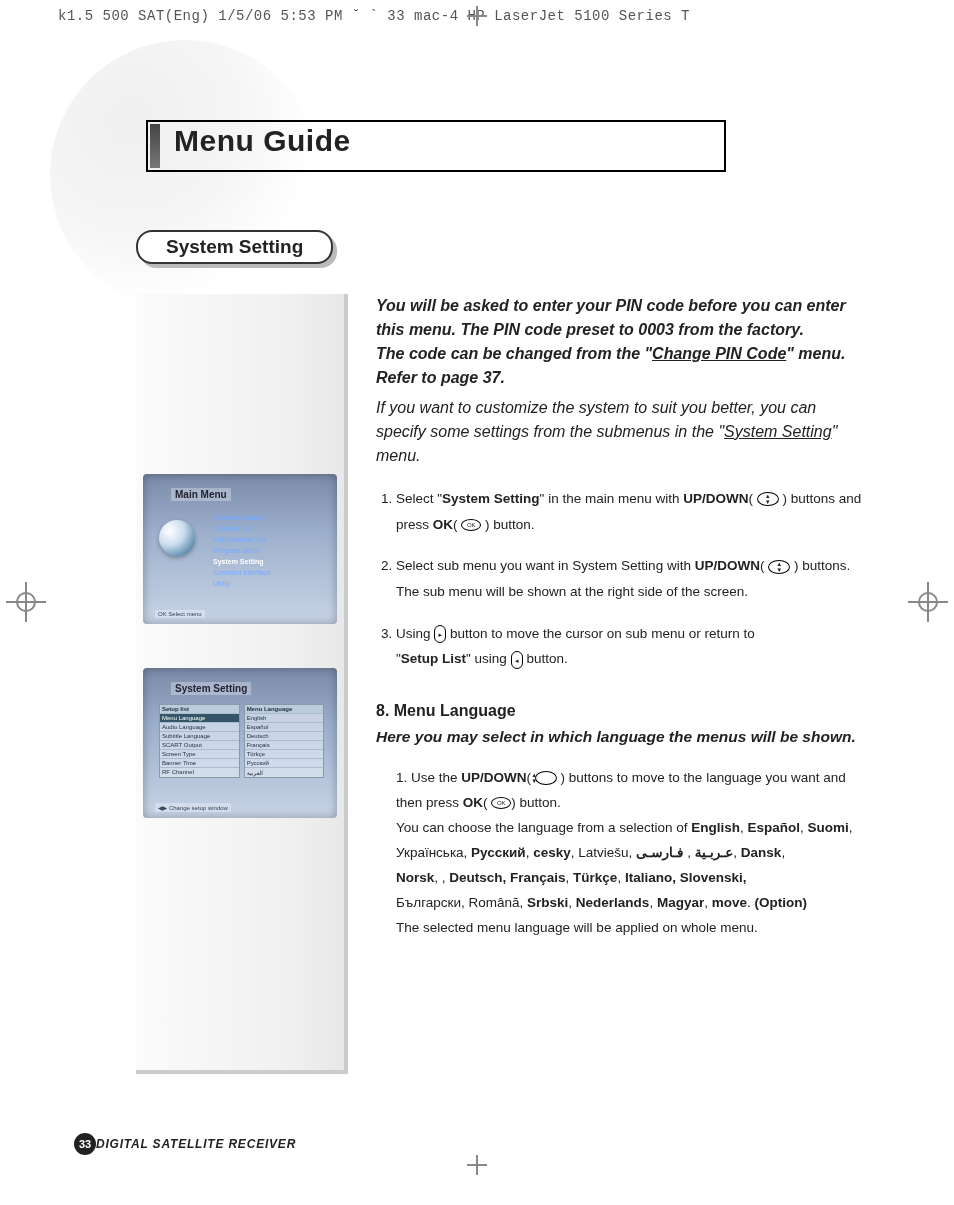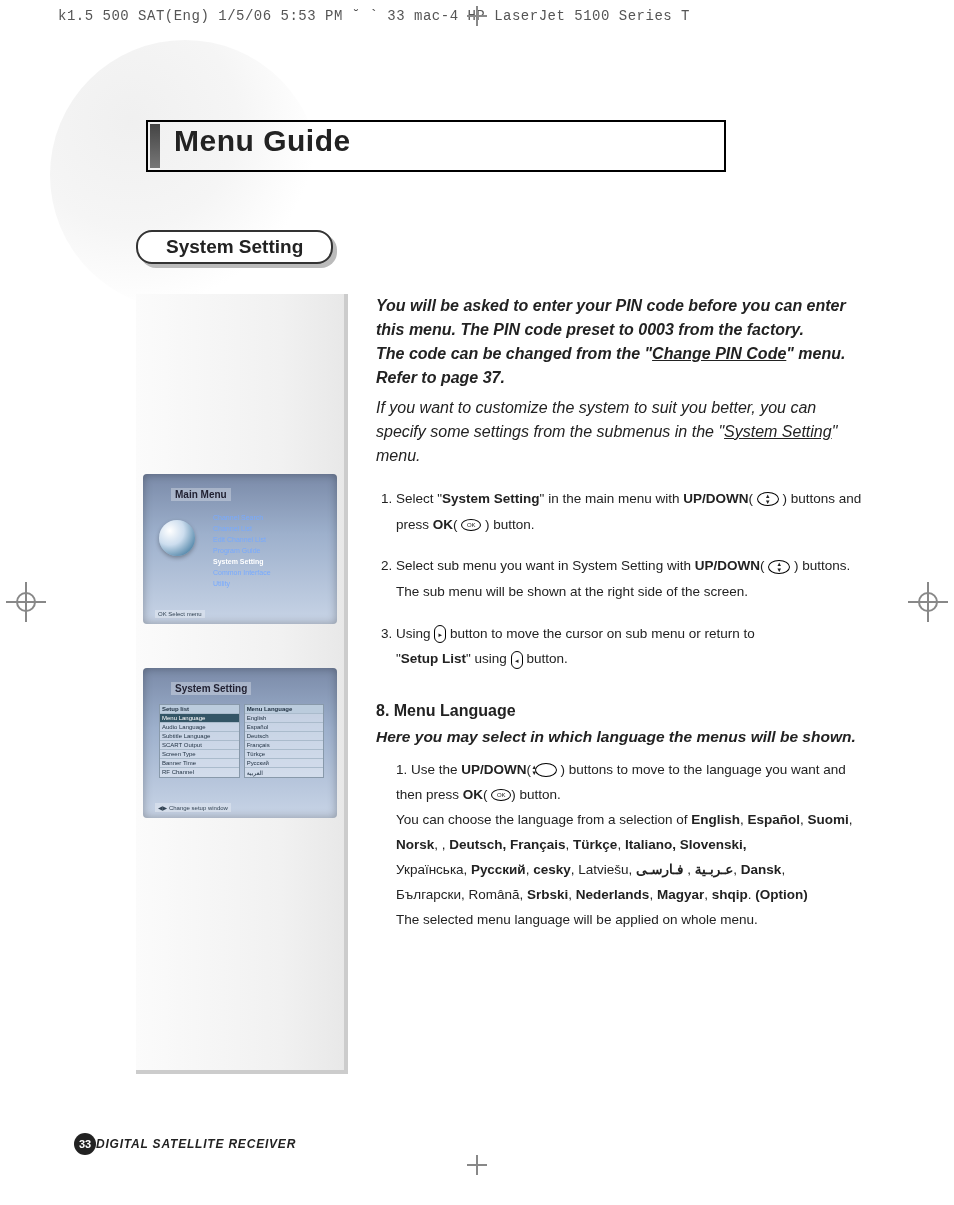--- a/index.html
+++ b/index.html
@@ -232,21 +232,21 @@
 
   .subhead {
     font-weight:700;
     font-size:16px;
     margin-bottom:8px;
   }
   .subintro {
     font-weight:700;
     font-style:italic;
     font-size:15.5px;
-    margin-bottom:12px;
+    margin-bottom:20px;
   }
 
   .lang-block {
     line-height:1.85;
     font-size:13.5px;
     padding-left:20px;
   }
   .lang-block .lead { text-indent:-17px; padding-left:17px; }
 
   .footer {
@@ -381,27 +381,27 @@
         <div class="lead">
           <span>1. Use the </span><span class="b">UP/DOWN</span><span>( </span><span class="icon-oval updown"></span><span> ) buttons to move to the language you want and</span>
         </div>
         <div>
           <span>then press </span><span class="b">OK</span><span>( </span><span class="icon-oval ok">OK</span><span>) button.</span>
         </div>
         <div>
           <span>You can choose the language from a selection of </span><span class="b">English</span><span>, </span><span class="b">Español</span><span>, </span><span class="b">Suomi</span><span>,</span>
         </div>
         <div>
+          <span>Українська, </span><span class="b">Русский</span><span>, </span><span class="b">cesky</span><span>, Latviešu, </span><span class="b">عـربـية</span><span> , </span><span class="b">فـارسـى</span><span>, </span><span class="b">Dansk</span><span>,</span>
+        </div>
+        <div>
           <span class="b">Norsk</span><span>, </span><span class="b"></span><span>, </span><span class="b">Deutsch, Français</span><span>, </span><span class="b">Türkçe</span><span>, </span><span class="b">Italiano, Slovenski,</span>
         </div>
         <div>
-          <span>Українська, </span><span class="b">Русский</span><span>, </span><span class="b">cesky</span><span>, Latviešu, </span><span class="b">عـربـية</span><span> , </span><span class="b">فـارسـى</span><span>, </span><span class="b">Dansk</span><span>,</span>
-        </div>
-        <div>
-          <span>Български, Română, </span><span class="b">Srbski</span><span>, </span><span class="b">Nederlands</span><span>, </span><span class="b">Magyar</span><span>, </span><span class="b">shqip</span><span>. </span><span class="b">(Option)</span>
+          <span>Български, Română, </span><span class="b">Srbski</span><span>, </span><span class="b">Nederlands</span><span>, </span><span class="b">Magyar</span><span>, </span><span class="b">move</span><span>. </span><span class="b">(Option)</span>
         </div>
         <div>The selected menu language will be applied on whole menu.</div>
       </div>
 
     </div>
   </div>
 
 </div>
 
 <div class="footer">

